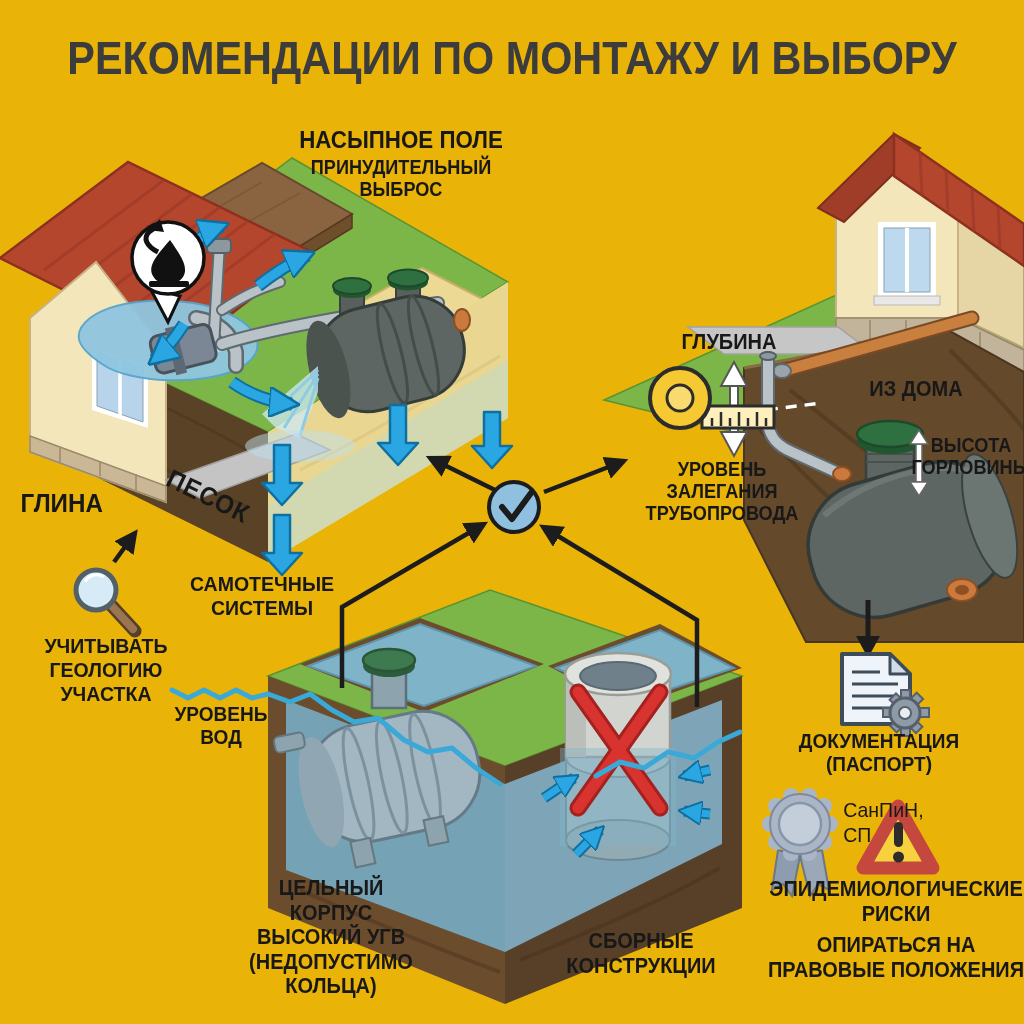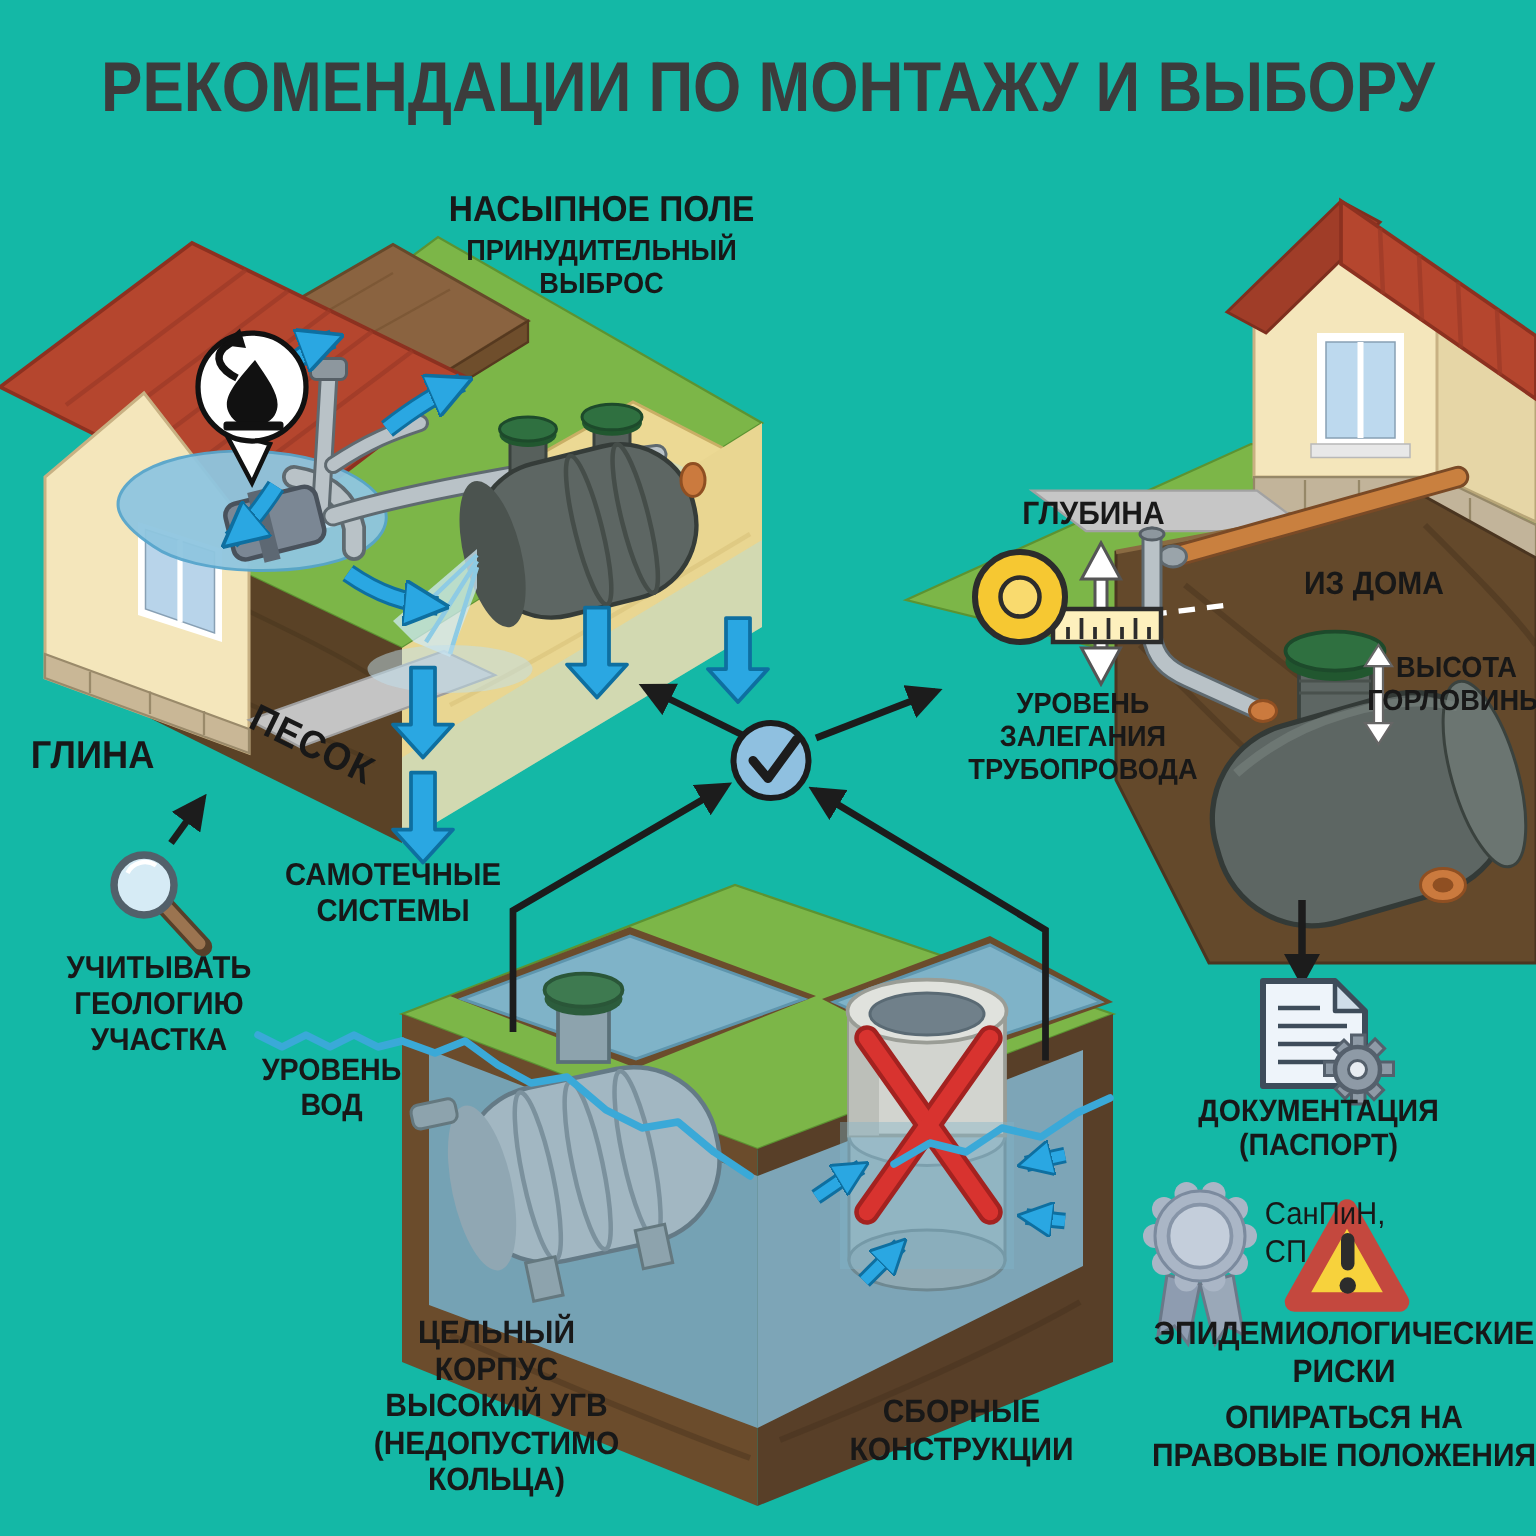--- a/index.html
+++ b/index.html
@@ -1,16 +1,16 @@
 <!DOCTYPE html>
 <html><head>
 <meta charset="utf-8">
 <style>
   html,body{margin:0;padding:0;background:#ffffff;}
-  #stage{position:relative;width:1024px;height:1024px;background:#14b8a6;overflow:hidden;
+  #stage{position:relative;width:1024px;height:1024px;background:#eab308;overflow:hidden;
          font-family:"Liberation Sans",sans-serif;}
   .art{position:absolute;left:0;top:0;}
   .title{position:absolute;left:0;top:30px;width:1024px;text-align:center;
          font-size:47px;font-weight:bold;color:#3c3c3c;letter-spacing:0;
          transform:scaleX(.88);}
   .lbl{position:absolute;font-weight:bold;color:#181818;text-align:center;
        white-space:pre-line;line-height:1.14;transform:scaleX(.93);}
   .lbl.left{text-align:left;}
   .rot{transform:rotate(26deg) scaleX(.93);}
   .reg{font-weight:normal;}

